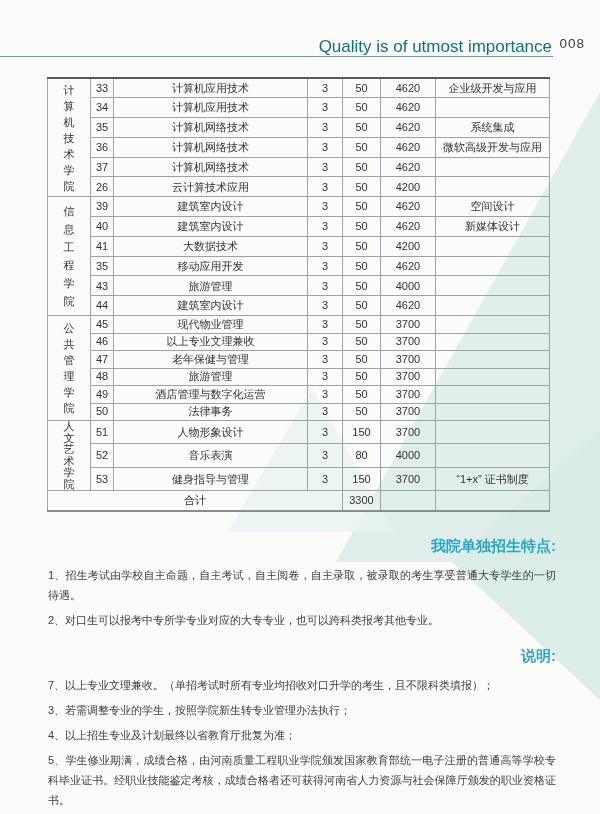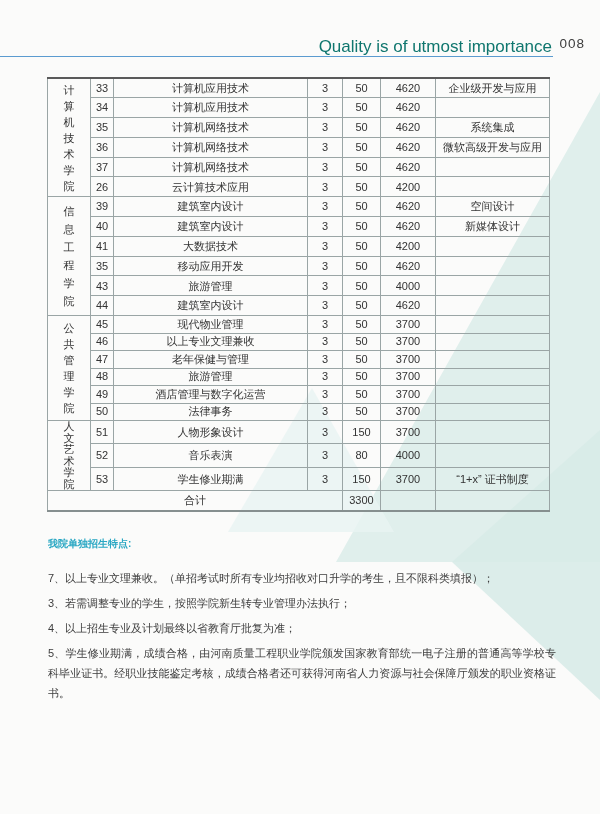--- a/index.html
+++ b/index.html
@@ -42,21 +42,21 @@
   tr.total td { height:20px; }
   td.college { padding:0; }
   .vt { white-space:pre-line; font-size:11px; color:#333; }
   .c0 .vt { line-height:16px; }
   .c1 .vt { line-height:18px; }
   .c2 .vt { line-height:16px; }
   .c3 .vt { line-height:11.5px; }
 
   
   .content { position:absolute; left:48px; top:537px; width:508px; }
-  .content h3 { font-size:10px; font-weight:bold; color:#29a7c3; margin:0 0 9px 0; }
+  .content h3 { font-size:15px; font-weight:bold; color:#29a7c3; margin:0 0 9px 0;text-align:right; }
   .content p.item { font-size:11px; line-height:20px; color:#3d3d3d; margin:0 0 5px 0; text-align:justify; }
   .notes { margin-top:17px; }
 </style>
 </head>
 <body>
 
 <svg class="watermark" viewBox="0 0 600 814" xmlns="http://www.w3.org/2000/svg">
   <polygon points="600,92 600,562 336,562" fill="#e0efec"></polygon>
   <polygon points="600,430 452,562 600,700" fill="#d8ebe8" opacity="0.9"></polygon>
   <polygon points="312,388 228,532 394,532" fill="#e9f4f2" opacity="0.8"></polygon>
@@ -268,40 +268,45 @@
         <tr class="g3">
           <td>52</td>
           <td>音乐表演</td>
           <td>3</td>
           <td>80</td>
           <td>4000</td>
           <td></td>
         </tr>
         <tr class="g3">
           <td>53</td>
-          <td>学生修业期满</td>
+          <td>健身指导与管理</td>
           <td>3</td>
           <td>150</td>
           <td>3700</td>
           <td>“1+x” 证书制度</td>
         </tr>
         <tr class="total">
           <td colspan="4">合计</td>
           <td>3300</td>
           <td></td>
           <td></td>
         </tr>
       </tbody>
   </table>
 
   <div class="content">
     <div class="features">
       <h3>我院单独招生特点:</h3>
+      <div id="features-list">
+          <p class="item">1、招生考试由学校自主命题，自主考试，自主阅卷，自主录取，被录取的考生享受普通大专学生的一切待遇。</p>
+          <p class="item">2、对口生可以报考中专所学专业对应的大专专业，也可以跨科类报考其他专业。</p>
+        </div>
     </div>
     <div class="notes">
+      <h3>说明:</h3>
       <div id="notes-list">
           <p class="item">7、以上专业文理兼收。（单招考试时所有专业均招收对口升学的考生，且不限科类填报）；</p>
           <p class="item">3、若需调整专业的学生，按照学院新生转专业管理办法执行；</p>
           <p class="item">4、以上招生专业及计划最终以省教育厅批复为准；</p>
           <p class="item">5、学生修业期满，成绩合格，由河南质量工程职业学院颁发国家教育部统一电子注册的普通高等学校专科毕业证书。经职业技能鉴定考核，成绩合格者还可获得河南省人力资源与社会保障厅颁发的职业资格证书。</p>
         </div>
     </div>
   </div>
 </div>
 

